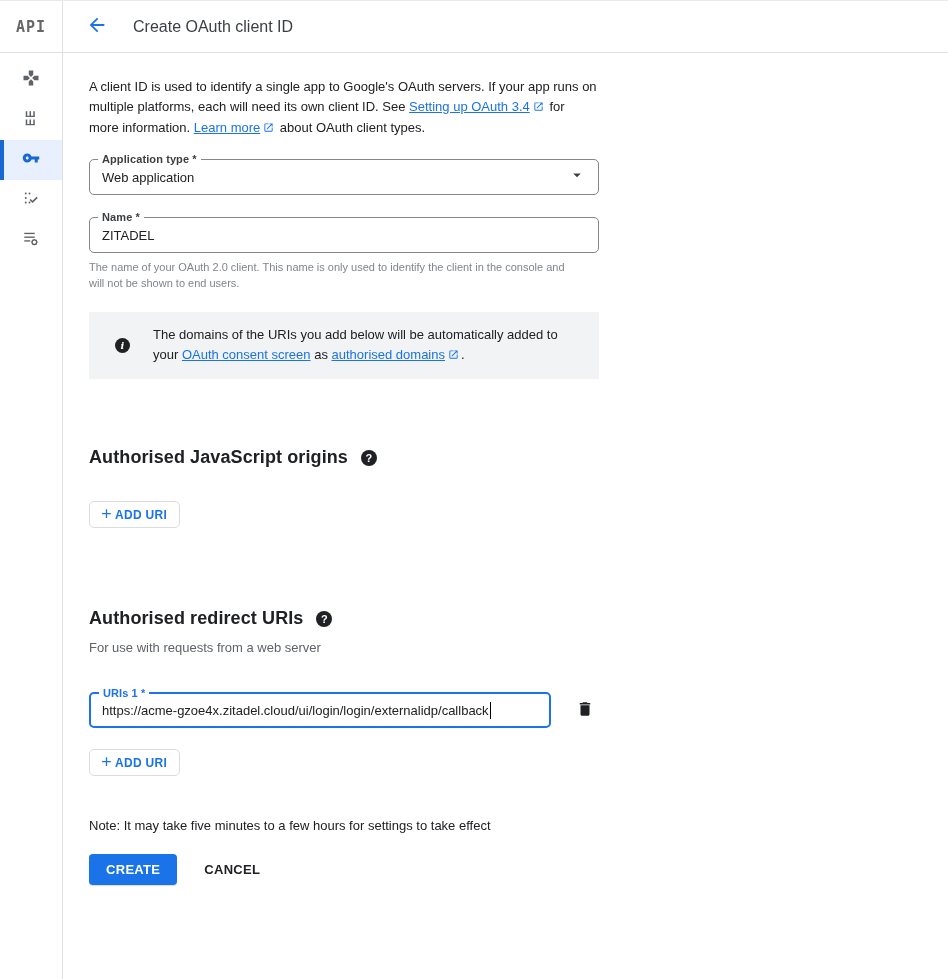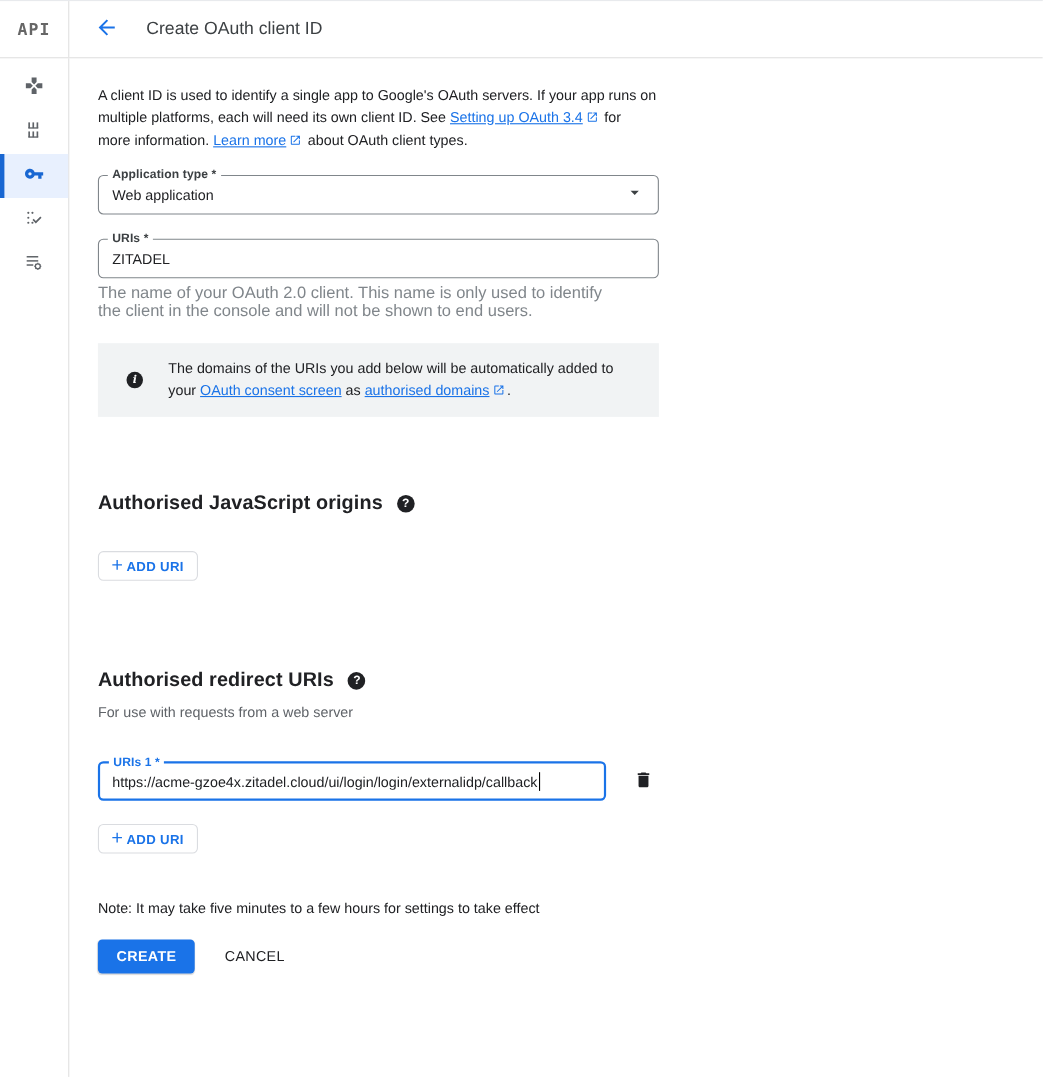--- a/index.html
+++ b/index.html
@@ -33,21 +33,21 @@
     display:flex; align-items:center; padding:0 12px; background:#fff; cursor:pointer; }
   .mat-field .flabel { position:absolute; top:-7px; left:8px; background:#fff; padding:0 4px;
     font-size:11px; font-weight:bold; color:#3c4043; line-height:12px; letter-spacing:.1px; }
   .mat-field .fvalue { font-size:13px; color:#202124; white-space:nowrap; overflow:hidden; }
   .mat-field .caret-ic { margin-left:auto; }
   .mat-field.focused { border:2px solid #1a73e8; padding:0 11px; }
   .mat-field.focused .flabel { color:#1a73e8; }
   .txt-caret { display:inline-block; width:1px; height:17px; background:#000; vertical-align:middle; margin-left:1px; }
   .field-app { margin-top:20px; }
   .field-name { margin-top:22px; }
-  .helper { margin-top:6px; font-size:15px; line-height:16px; color:#80868b; width:480px; }
+  .helper { margin-top:6px; font-size:11px; line-height:16px; color:#80868b; width:480px; }
   
   .banner { margin-top:21px; width:510px; background:#f1f3f4; display:flex; align-items:center; padding:13px 20px 13px 26px; }
   .info-ic { width:15px; height:15px; border-radius:50%; background:#202124; color:#fff; font-size:10px; font-weight:bold;
     display:flex; align-items:center; justify-content:center; flex:none; margin-right:23px; font-family:"DejaVu Serif","Liberation Serif",serif; font-style:italic; }
   .banner-text { font-size:13px; line-height:20px; color:#202124; }
   
   .sec-title { font-size:18px; font-weight:bold; color:#202124; display:flex; align-items:center; letter-spacing:.1px; }
   .sec1 { margin-top:68px; }
   .sec2 { margin-top:80px; }
   .help-ic { width:16px; height:16px; border-radius:50%; background:#202124; color:#fff; font-size:11px; font-weight:bold;
@@ -59,21 +59,21 @@
   .add-uri-2 { margin-top:21px; }
   
   .uri-row { margin-top:37px; display:flex; align-items:center; }
   .uri-field { width:462px; }
   .trash-btn { border:none; background:none; cursor:pointer; margin-left:25px; padding:0; display:flex; }
   
   .note { margin-top:42px; font-size:13px; color:#202124; }
   .btn-row { margin-top:21px; display:flex; align-items:center; }
   .btn-create { background:#1a73e8; color:#fff; border:none; border-radius:4px; height:31px; padding:0 17px;
     font-size:13px; font-weight:bold; letter-spacing:.3px; cursor:pointer; font-family:inherit; box-shadow:0 1px 1px rgba(0,0,0,.15); }
-  .btn-cancel { background:none; border:none; color:#202124; font-size:13px; font-weight:normal; letter-spacing:.3px;
+  .btn-cancel { background:none; border:none; color:#202124; font-size:13px; font-weight:bold; letter-spacing:.3px;
     margin-left:27px; cursor:pointer; font-family:inherit; }
 </style>
 </head>
 <body>
 
 <div class="header">
   <div class="logo-cell">
     <span class="logo">API</span>
   </div>
   <div class="header-main">
@@ -161,21 +161,21 @@
         <span class="fvalue">Web application</span>
         <span class="caret-ic">
           <svg width="18" height="18" viewBox="0 0 24 24">
               <path fill="#3c4043" d="M7 10l5 5 5-5z"></path>
             </svg>
         </span>
       </div>
 
       
       <div class="mat-field field-name">
-        <span class="flabel">URIs *</span>
+        <span class="flabel">Name *</span>
         <span class="fvalue">ZITADEL</span>
       </div>
       <p class="helper">The name of your OAuth 2.0 client. This name is only used to identify the client in the console and will not be shown to end users.</p>
 
       
       <div class="banner">
         <span class="info-ic">i</span>
         <span class="banner-text"><span>The domains of the URIs you add below will be automatically added to your </span><a class="lnk">OAuth consent screen</a><span> as </span><a class="lnk">authorised domains</a><span class="ext-ic"><svg width="11" height="11" viewBox="0 0 24 24">
                 <path fill="#1a73e8" d="M19 19H5V5h7V3H5c-1.11 0-2 .9-2 2v14c0 1.1.89 2 2 2h14c1.1 0 2-.9 2-2v-7h-2v7zM14 3v2h3.59l-9.83 9.83 1.41 1.41L19 6.41V10h2V3h-7z"></path>
               </svg></span><span>.</span></span>

